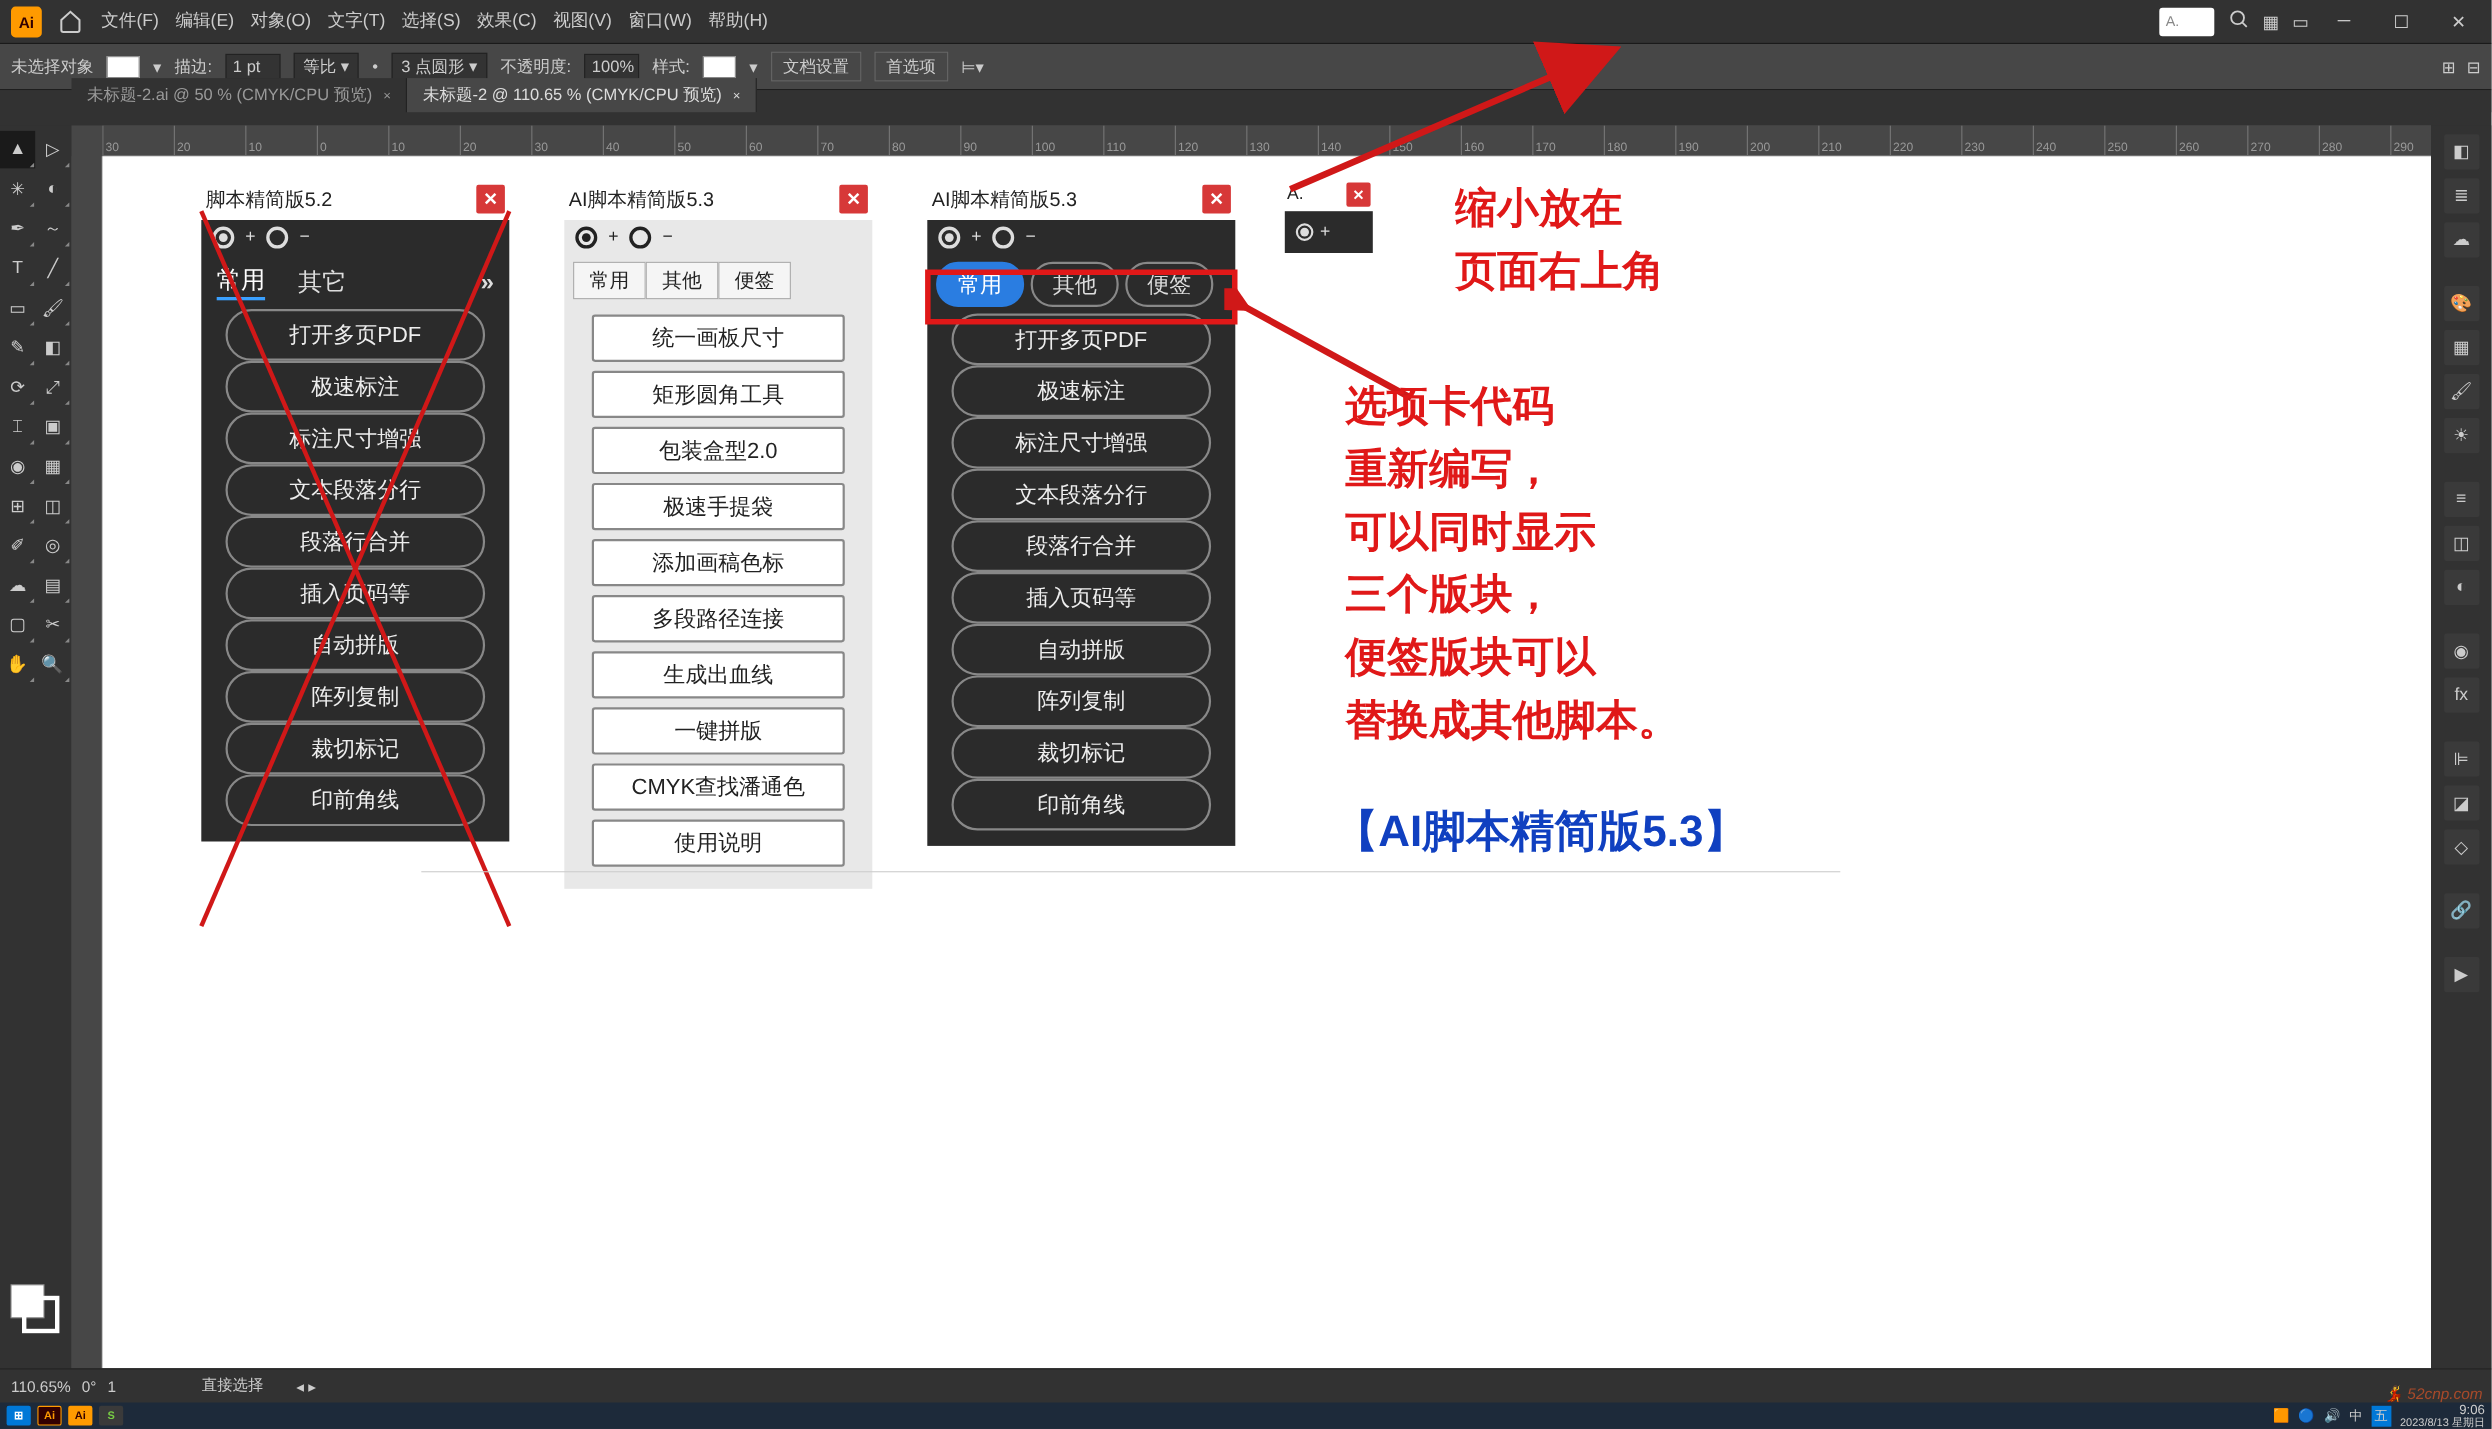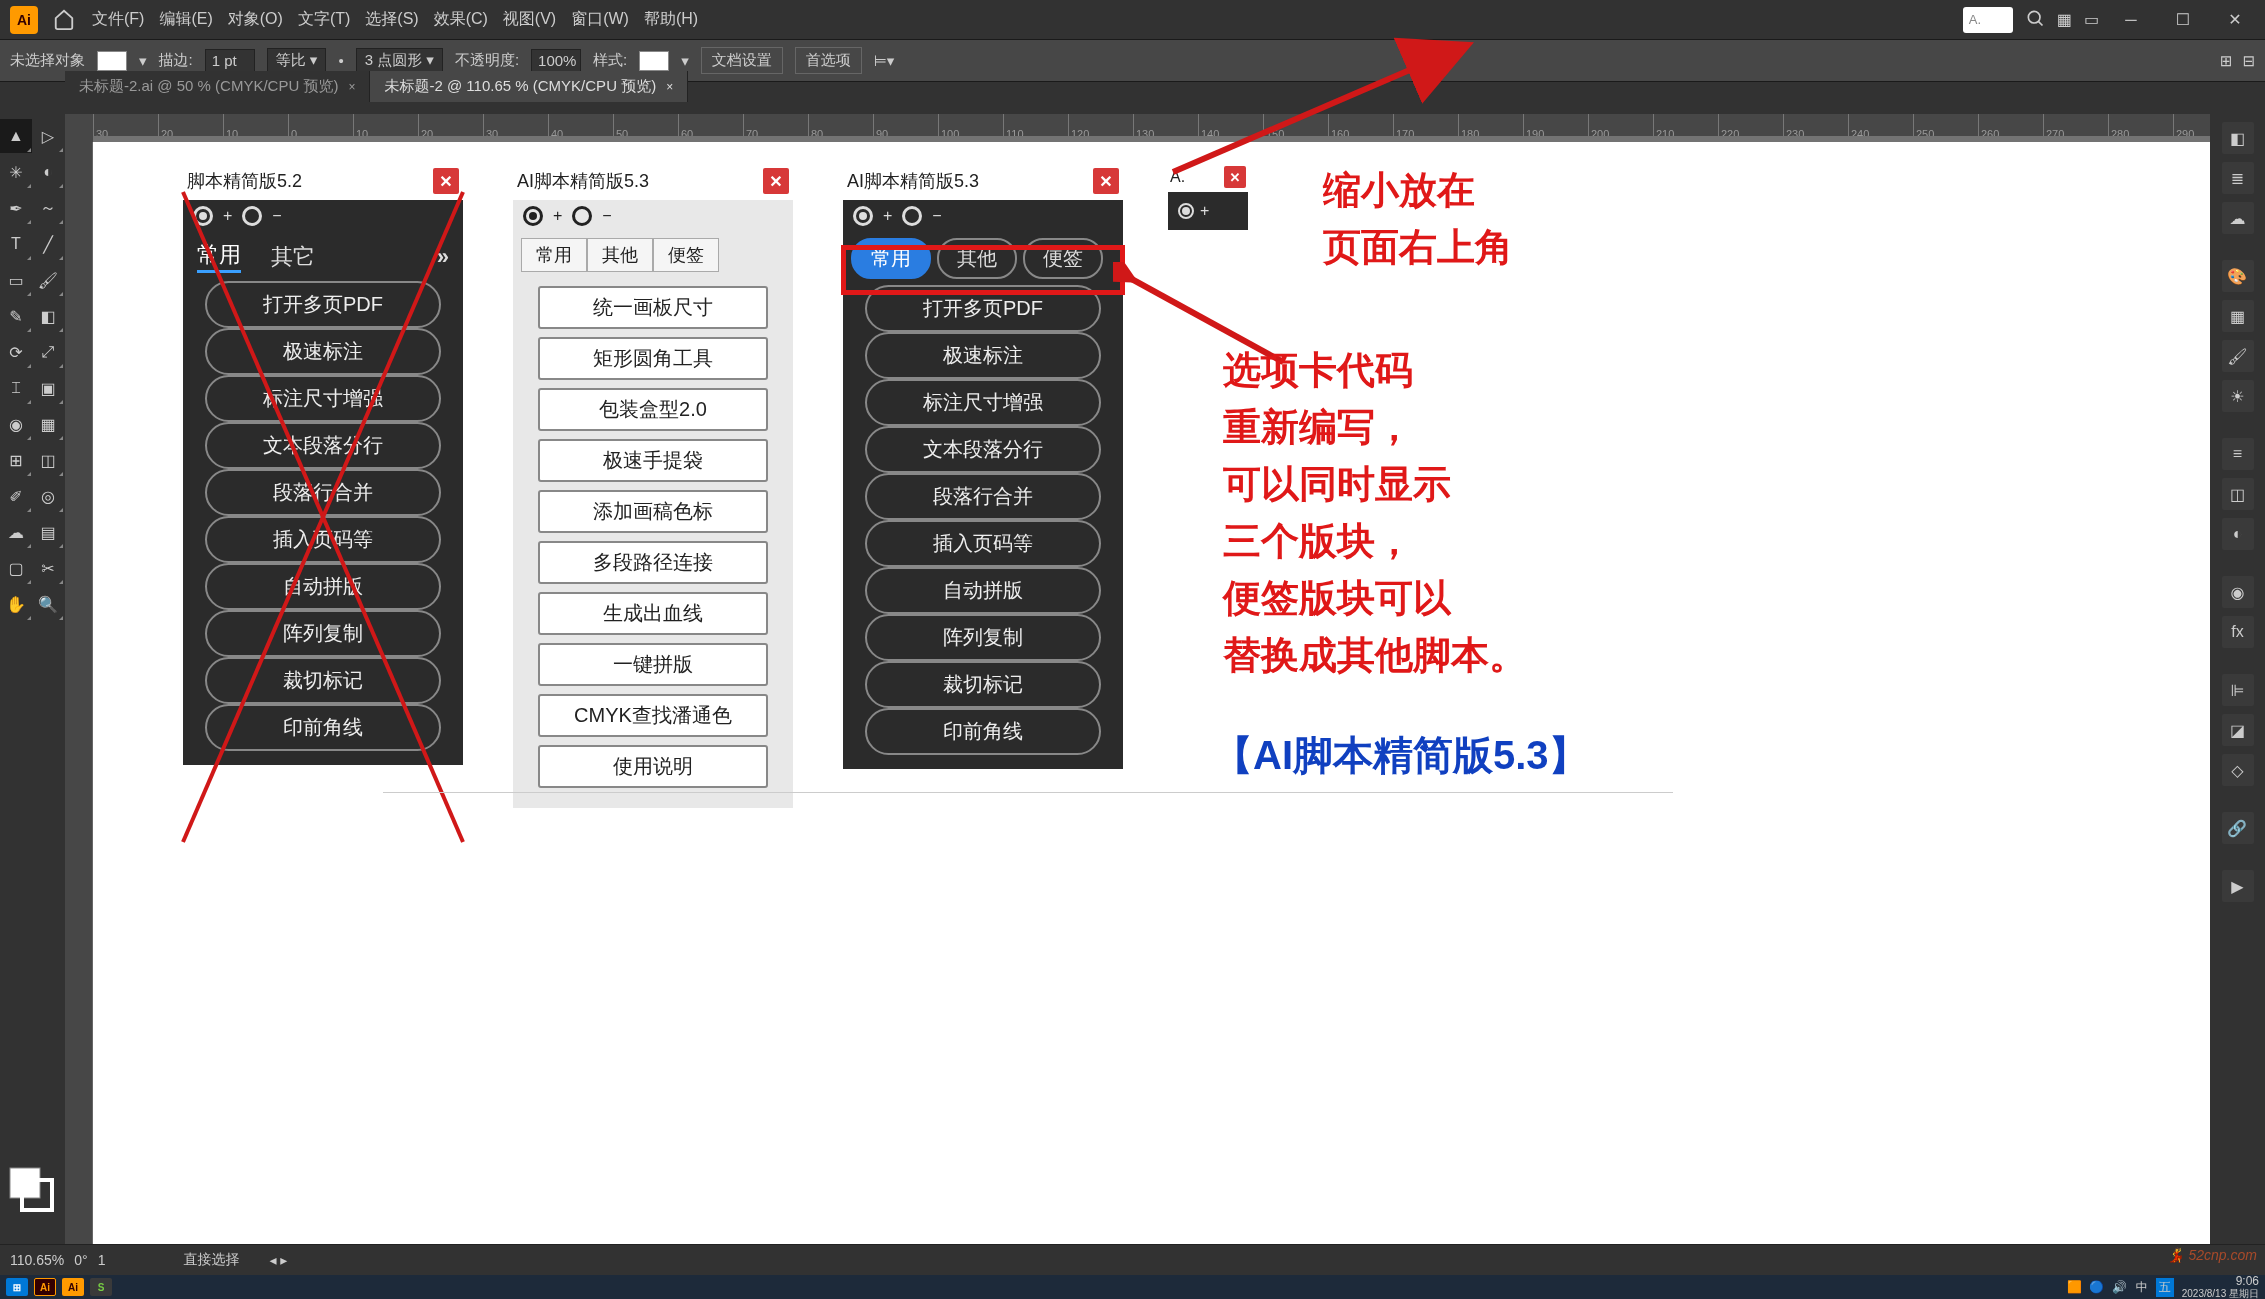--- a/index.html
+++ b/index.html
@@ -14,21 +14,21 @@
 .optbar{height:42px;background:#474747;display:flex;align-items:center;padding:0 10px;gap:12px;color:#ccc;font-size:15px;border-bottom:1px solid #1a1a1a}
 .optbar .sel{background:#333;padding:2px 8px;border:1px solid #222}
 .optbar .num{background:#333;padding:2px 6px;border:1px solid #222;width:50px;display:inline-block}
 .optbar .btn{background:#474747;padding:3px 10px;border:1px solid #666}
 .swatch{width:30px;height:20px;background:#fff;border:1px solid #888}
 .tabbar{height:20px;background:#323232;display:flex;align-items:flex-end;padding-left:65px;color:#999;font-size:15px}
 .doctab{padding:6px 14px;background:#323232;border-right:1px solid #222;display:flex;align-items:center;gap:6px}
 .doctab.active{background:#474747;color:#ddd}
 .doctab .x{font-size:12px;margin-left:4px}
 .workspace{position:absolute;top:114px;left:65px;right:55px;bottom:55px;background:#474747}
-.ruler-h{position:absolute;top:0;left:28px;right:0;height:28px;background:#474747;border-bottom:6px solid #737373;display:flex;color:#999;font-size:11px;overflow:hidden}
+.ruler-h{position:absolute;top:0;left:28px;right:0;height:28px;background:#474747;border-bottom:1px solid #737373;display:flex;color:#999;font-size:11px;overflow:hidden}
 .ruler-h span{flex:0 0 65px;border-left:1px solid #777;padding-left:2px;padding-top:14px}
 .ruler-v{position:absolute;top:28px;left:0;width:28px;bottom:0;background:#474747;border-right:1px solid #666}
 .canvas{position:absolute;top:28px;left:28px;right:0;bottom:0;background:#fff}
 .left-tools{position:absolute;top:114px;left:0;width:65px;bottom:55px;background:#323232;display:flex;flex-direction:column;padding-top:5px}
 .left-tools .trow{display:flex;height:36px}
 .left-tools .tcell{width:32px;height:34px;display:flex;align-items:center;justify-content:center;color:#ccc;font-size:16px;position:relative}
 .left-tools .tcell.sel{background:#1a1a1a}
 .tcell .tri{position:absolute;bottom:1px;right:1px;width:0;height:0;border-left:4px solid transparent;border-bottom:4px solid #888}
 .right-panels{position:absolute;top:114px;right:0;width:55px;bottom:55px;background:#323232;display:flex;flex-direction:column;align-items:center;padding-top:8px;gap:8px}
 .right-panels .picon{width:32px;height:32px;display:flex;align-items:center;justify-content:center;color:#ccc;background:#3a3a3a;border-radius:2px}
@@ -57,21 +57,21 @@
 .tabsetC{display:flex;gap:6px;padding:6px 8px}
 .tabsetC .tabC{padding:5px 18px;border-radius:20px;font-size:20px;color:#ddd;border:2px solid #888}
 .tabsetC .tabC.active{background:#2a7de1;border-color:#2a7de1;color:#fff}
 
 .anno{position:absolute;color:#e01818;font-size:38px;font-weight:bold;line-height:1.5}
 .anno2{position:absolute;color:#1040c0;font-size:40px;font-weight:bold}
 .arrow-svg{position:absolute;pointer-events:none}
 .redbox{position:absolute;border:5px solid #e01818}
 .crossX{position:absolute;pointer-events:none}
 .colorfill{position:absolute;bottom:30px;left:6px;width:50px;height:50px}
-.wm{position:absolute;right:8px;bottom:36px;color:#a84a2a;font-size:14px;font-style:italic}
+.wm{position:absolute;right:8px;bottom:24px;color:#a84a2a;font-size:14px;font-style:italic}
 </style>
 </head>
 <body>
 
 <div class="menubar">
   <div class="ai-logo">Ai</div>
   <div class="home-icon">
     <svg width="22" height="22" viewBox="0 0 24 24" fill="none" stroke="currentColor" stroke-width="2">
         <path d="M3 11l9-8 9 8v10a2 2 0 01-2 2H5a2 2 0 01-2-2z"></path>
       </svg>

